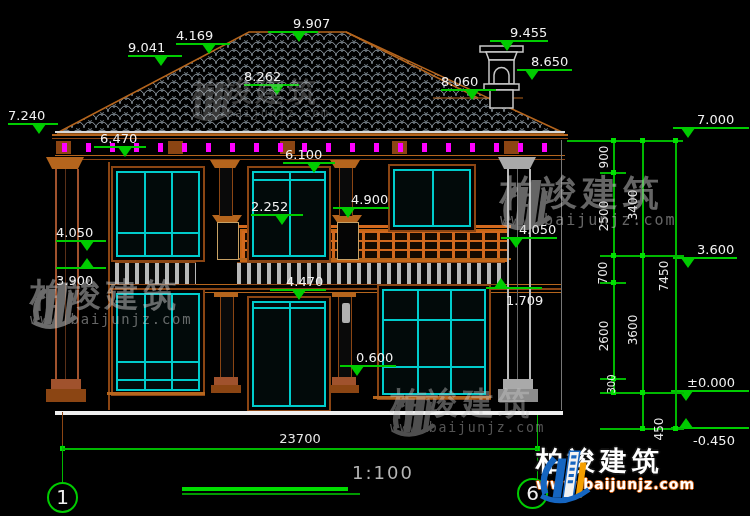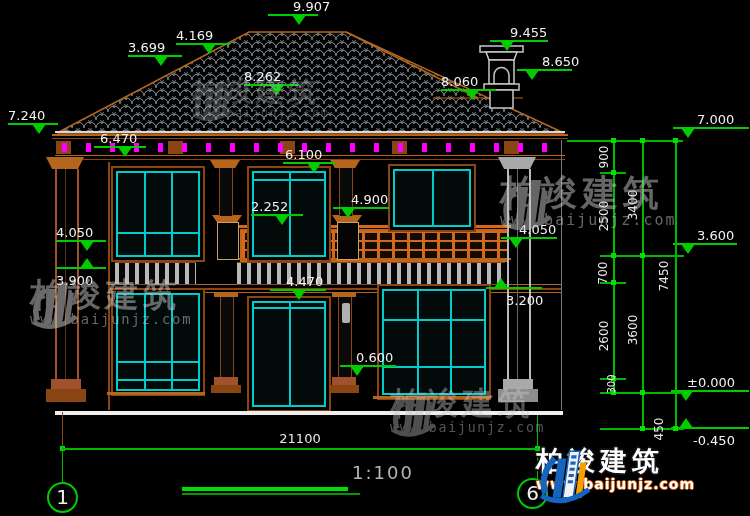--- a/index.html
+++ b/index.html
@@ -170,39 +170,39 @@
         <i class="hm" style="top:27%"></i>
         <i class="hm" style="top:74%"></i>
     </div>
   </div>
   <div class="line" style="left:107px;top:392px;width:98px;height:3px;background:#b5651d;"></div>
   <div class="line" style="left:373px;top:396px;width:118px;height:3px;background:#b5651d;"></div>
   <div class="line" style="left:342px;top:303px;width:8px;height:20px;background:#b0b0b0;border-radius:2px;"></div>
 
   <div class="line" style="left:55px;top:411px;width:508px;height:4px;background:#efefef;"></div>
 
-  <div class="lvl" style="left:268px;top:14px;width:50px;text-align:center;">
+  <div class="lvl" style="left:268px;top:31px;width:50px;text-align:center;">
       <i style="left:24px"></i>
       <b>9.907</b>
     </div>
   <div class="lvl" style="left:176px;top:43px;width:54px;">
       <i style="left:26px"></i>
       <b>4.169</b>
     </div>
   <div class="lvl" style="left:128px;top:55px;width:54px;">
       <i style="left:26px"></i>
-      <b>3.699</b>
+      <b>9.041</b>
     </div>
   <div class="lvl" style="left:490px;top:40px;width:58px;">
       <i style="left:10px"></i>
       <b style="left:20px">9.455</b>
     </div>
   <div class="lvl" style="left:517px;top:69px;width:55px;">
       <i style="left:8px"></i>
-      <b style="left:25px">8.650</b>
+      <b style="left:14px">8.650</b>
     </div>
   <div class="lvl" style="left:244px;top:84px;width:55px;">
       <i style="left:26px"></i>
       <b>8.262</b>
     </div>
   <div class="lvl" style="left:441px;top:89px;width:55px;">
       <i style="left:24px"></i>
       <b>8.060</b>
     </div>
   <div class="lvl" style="left:8px;top:123px;width:50px;">
@@ -234,27 +234,27 @@
       <b>4.050</b>
     </div>
   <div class="lvl up" style="left:56px;top:267px;width:50px;">
       <i style="left:24px"></i>
       <b>3.900</b>
     </div>
   <div class="lvl" style="left:501px;top:237px;width:56px;">
       <i style="left:8px"></i>
       <b style="left:18px">4.050</b>
     </div>
-  <div class="lvl" style="left:673px;top:243px;width:64px;">
+  <div class="lvl" style="left:673px;top:257px;width:64px;">
       <i style="left:8px"></i>
       <b style="left:24px">3.600</b>
     </div>
   <div class="lvl up" style="left:486px;top:287px;width:56px;">
       <i style="left:8px"></i>
-      <b style="left:20px">3.200</b>
+      <b style="left:20px">1.709</b>
     </div>
   <div class="lvl" style="left:270px;top:289px;width:56px;">
       <i style="left:22px"></i>
       <b style="left:16px">4.470</b>
     </div>
   <div class="lvl" style="left:340px;top:365px;width:56px;">
       <i style="left:10px"></i>
       <b style="left:16px">0.600</b>
     </div>
   <div class="lvl" style="left:671px;top:390px;width:78px;">
@@ -299,21 +299,21 @@
   <div class="rlab" style="left:611px;top:384px;font-size:10px;">300</div>
   <div class="rlab" style="left:633px;top:205px;">3400</div>
   <div class="rlab" style="left:633px;top:330px;">3600</div>
   <div class="rlab" style="left:659px;top:429px;">450</div>
   <div class="rlab" style="left:664px;top:276px;">7450</div>
 
   <div class="stub" style="left:62px;top:412px;height:33px;border-left:1.5px solid #8b4513;"></div>
   <div class="stub" style="left:62px;top:445px;height:37px;border-left:1.5px solid #00b800;"></div>
   <div class="stub" style="left:537px;top:415px;height:64px;border-left:1.5px solid #00b800;"></div>
   <div class="hdim" style="left:62px;top:448px;width:475px;"></div>
-  <div class="hlab" style="left:300px;top:438px;">21100</div>
+  <div class="hlab" style="left:300px;top:438px;">23700</div>
   <div class="bubble" style="left:47px;top:482px;">1</div>
   <div class="bubble" style="left:517px;top:478px;z-index:3;">6</div>
 
   <div class="title-scale">1:100</div>
   <div class="line" style="left:182px;top:487px;width:166px;height:4px;background:#00dd00;"></div>
   <div class="line" style="left:182px;top:493px;width:178px;height:2px;background:#009900;"></div>
 
   <div class="wm" style="left:192px;top:78px;opacity:.28;transform:scale(.78);transform-origin:left top;">
     <svg width="52" height="56" viewBox="0 0 52 56">
       <path d="M8 46 Q2 28 17 12" stroke="#c9c9c9" stroke-width="6" fill="none"></path>

